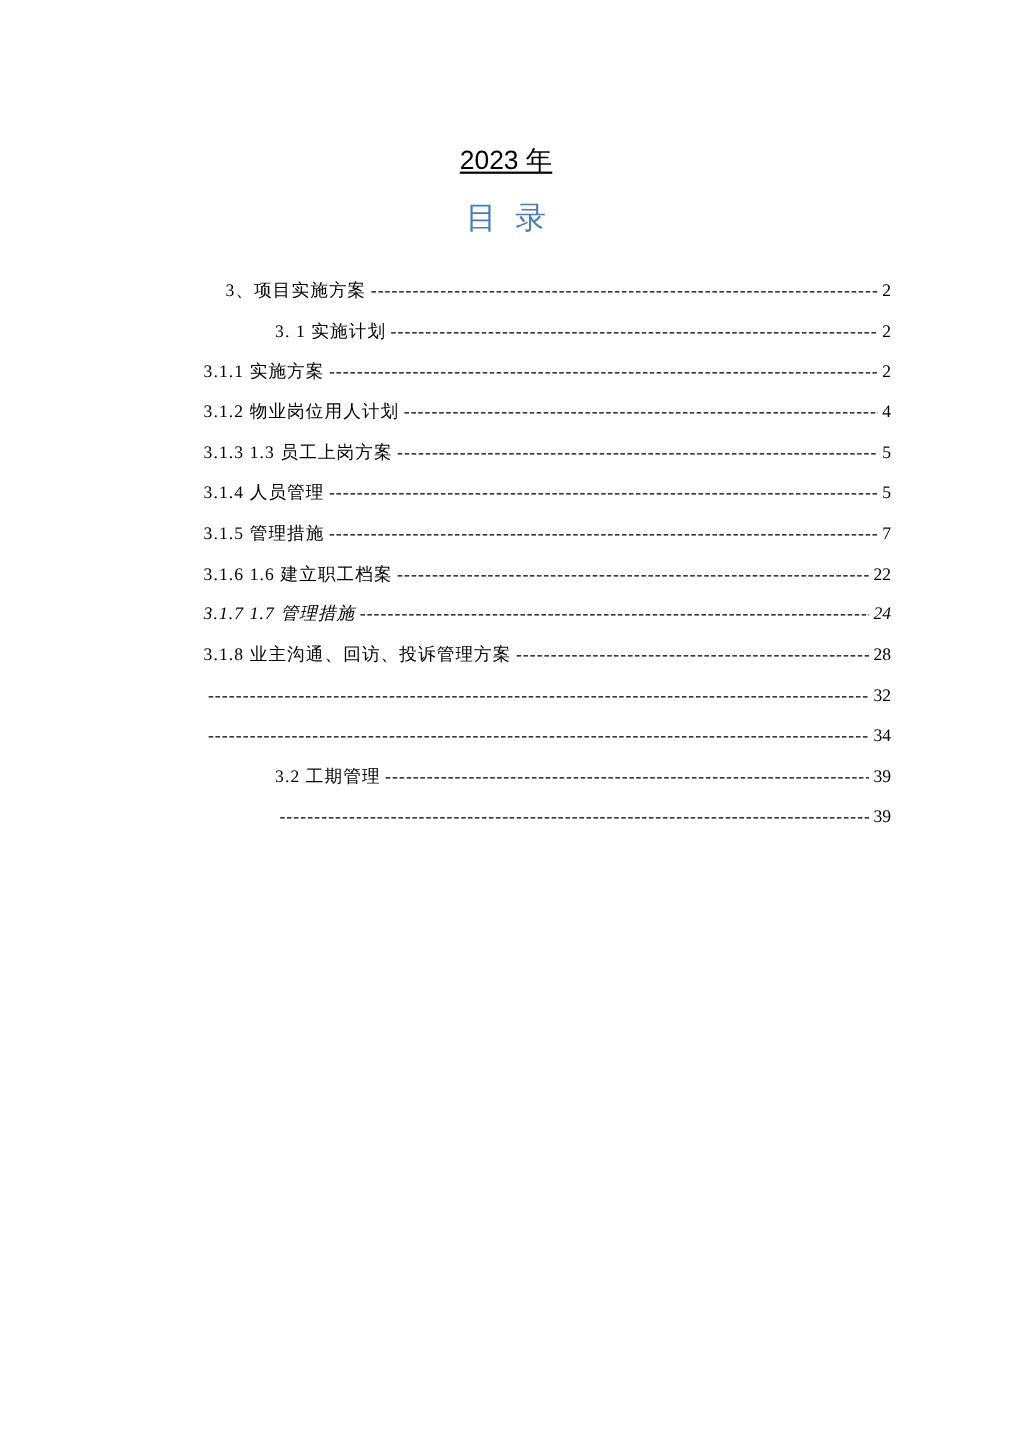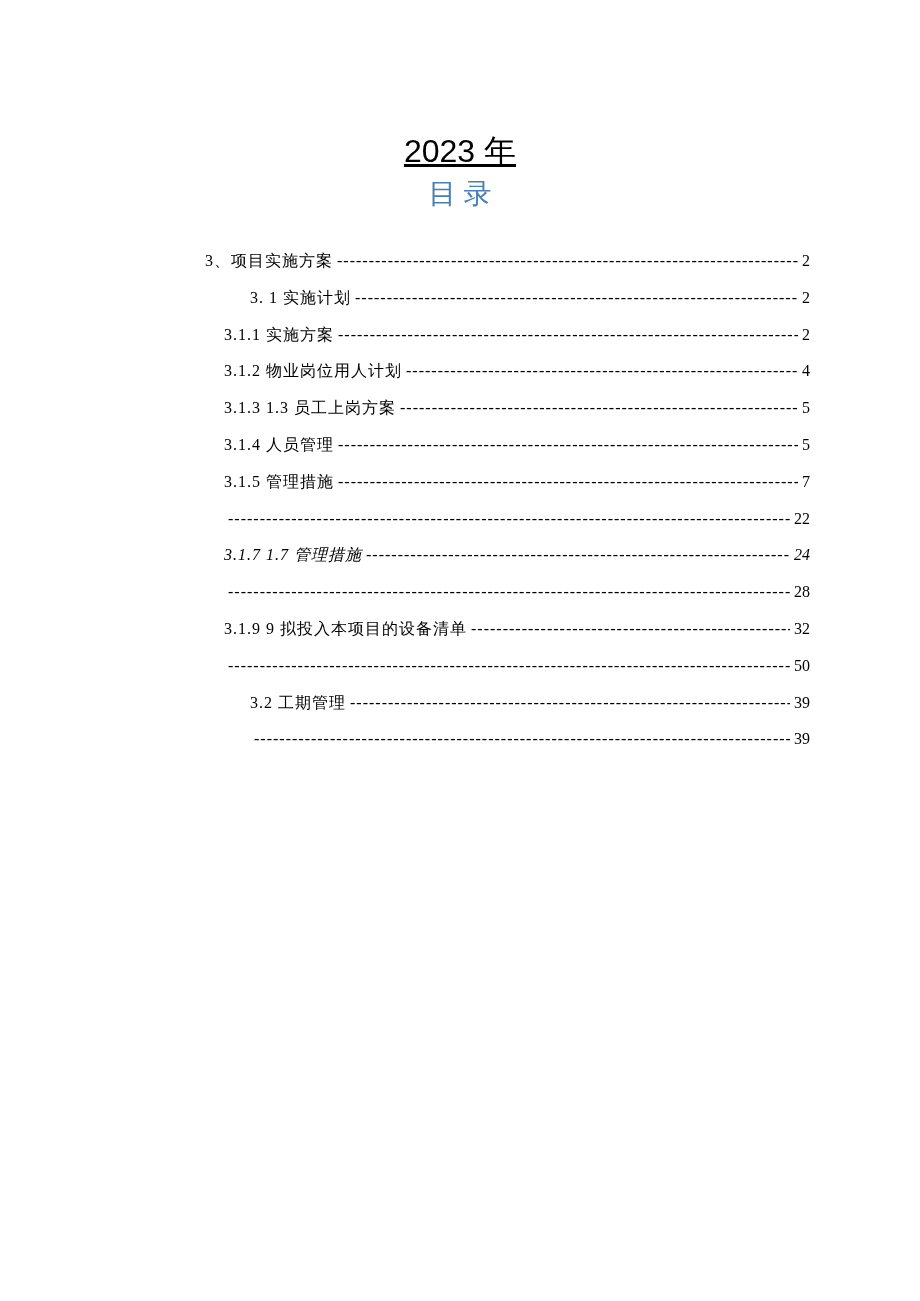--- a/index.html
+++ b/index.html
@@ -13,51 +13,51 @@
       height: 1301px;
       font-family: "SimSun", "宋体", serif;
       color: #000000;
       padding: 130px 110px 0 110px;
     }
     .header {
       text-align: center;
       margin-bottom: 30px;
     }
     .year-title {
-      font-size: 32px;
+      font-size: 24px;
       font-weight: normal;
       text-decoration: underline;
       font-family: "Microsoft YaHei", "SimHei", sans-serif;
       color: #000000;
     }
     .toc-title {
       font-size: 28px;
       color: #4a7fb5;
-      font-family: Liberation Serif, serif;
-      margin-top: 1px;
+      font-family: Liberation Mono, monospace;
+      margin-top: 17px;
     }
     .toc {
       font-size: 16px;
       line-height: 2.3;
     }
     .toc-item {
       display: flex;
       align-items: baseline;
       white-space: nowrap;
       overflow: hidden;
     }
     .toc-item.level-1 {
       margin-left: 95px;
     }
     .toc-item.level-2 {
       margin-left: 140px;
       justify-content: center;
     }
     .toc-item.level-3 {
-      margin-left: 114px;
+      margin-left: 75px;
     }
     .toc-label {
       flex-shrink: 0;
       letter-spacing: 1px;
     }
     .toc-leader {
       flex: 1;
       overflow: hidden;
       letter-spacing: 1px;
       margin: 0 4px;
@@ -109,40 +109,41 @@
       <span class="toc-label">3.1.4   人员管理</span>
       <span class="toc-leader"> --------------------------------------------------------------------------------------------------------------------------------------------------------------------------------------------------------</span>
       <span class="toc-page">5</span>
     </div>
     <div class="toc-item level-3">
       <span class="toc-label">3.1.5   管理措施</span>
       <span class="toc-leader"> --------------------------------------------------------------------------------------------------------------------------------------------------------------------------------------------------------</span>
       <span class="toc-page">7</span>
     </div>
     <div class="toc-item level-3">
+      <span class="toc-label">3.1.6  1.6 建立职工档案</span>
       <span class="toc-leader"> --------------------------------------------------------------------------------------------------------------------------------------------------------------------------------------------------------</span>
       <span class="toc-page">22</span>
     </div>
     <div class="toc-item level-3 italic">
       <span class="toc-label">3.1.7 1.7 管理措施</span>
       <span class="toc-leader"> --------------------------------------------------------------------------------------------------------------------------------------------------------------------------------------------------------</span>
       <span class="toc-page">24</span>
     </div>
     <div class="toc-item level-3">
+      <span class="toc-label">3.1.8   业主沟通、回访、投诉管理方案</span>
       <span class="toc-leader"> --------------------------------------------------------------------------------------------------------------------------------------------------------------------------------------------------------</span>
       <span class="toc-page">28</span>
     </div>
     <div class="toc-item level-3">
-      <span class="toc-label">3.1.9  9 拟投入本项目的设备清单</span>
       <span class="toc-leader"> --------------------------------------------------------------------------------------------------------------------------------------------------------------------------------------------------------</span>
       <span class="toc-page">32</span>
     </div>
     <div class="toc-item level-3">
       <span class="toc-leader"> --------------------------------------------------------------------------------------------------------------------------------------------------------------------------------------------------------</span>
-      <span class="toc-page">50</span>
+      <span class="toc-page">34</span>
     </div>
     <div class="toc-item level-2">
       <span class="toc-label">3.2   工期管理</span>
       <span class="toc-leader"> --------------------------------------------------------------------------------------------------------------------------------------------------------------------------------------------------------</span>
       <span class="toc-page">39</span>
     </div>
     <div class="toc-item level-2">
       <span class="toc-leader"> --------------------------------------------------------------------------------------------------------------------------------------------------------------------------------------------------------</span>
       <span class="toc-page">39</span>
     </div>

